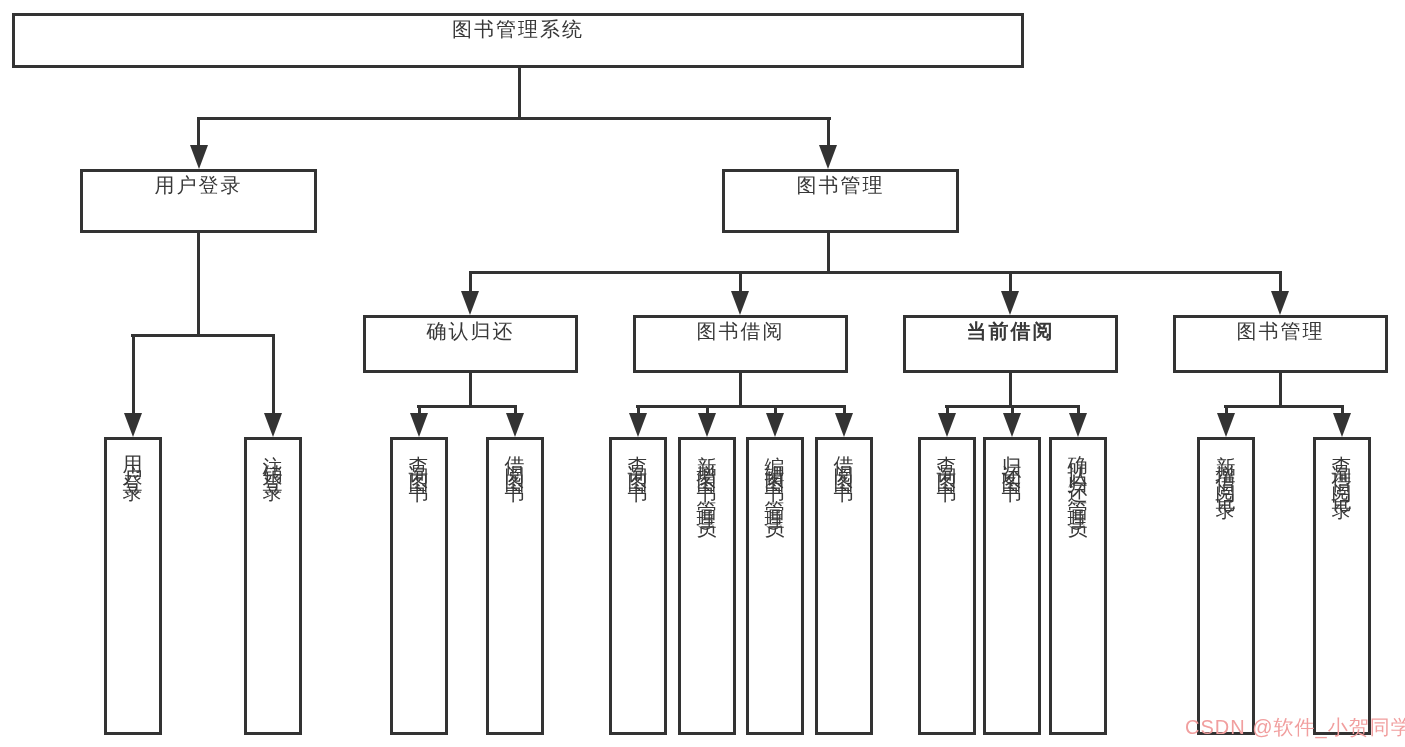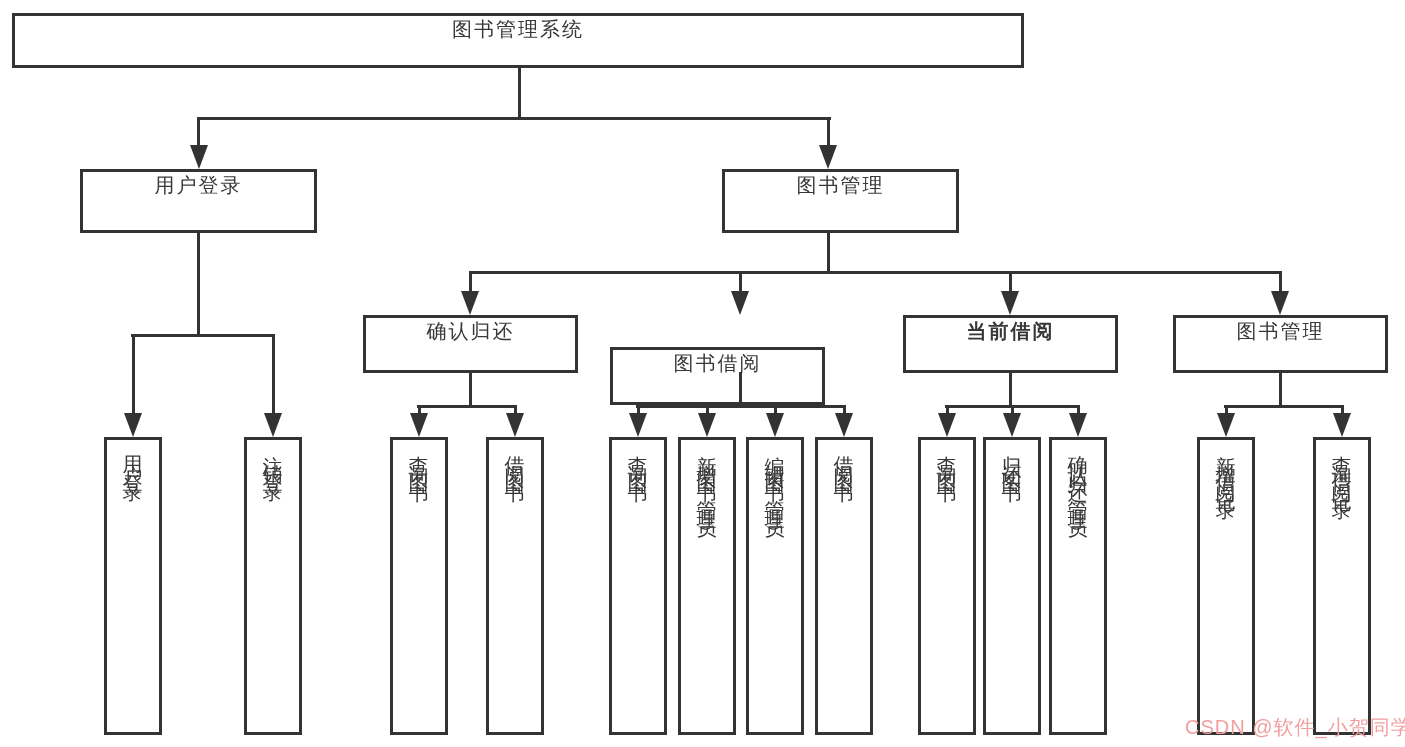--- a/index.html
+++ b/index.html
@@ -75,21 +75,21 @@
   <div class="line" style="left:739px;top:273px;width:3px;height:20px;"></div>
   <div class="arrow" style="left:731px;top:291px;"></div>
   <div class="line" style="left:1009px;top:273px;width:3px;height:20px;"></div>
   <div class="arrow" style="left:1001px;top:291px;"></div>
   <div class="line" style="left:1279px;top:273px;width:3px;height:20px;"></div>
   <div class="arrow" style="left:1271px;top:291px;"></div>
 
   <div class="box l3" style="left:363px;">
     <span class="hlabel">确认归还</span>
   </div>
-  <div class="box l3" style="left:610px;margin-top:32px;">
+  <div class="box l3" style="left:633px;">
     <span class="hlabel">图书借阅</span>
   </div>
   <div class="box l3" style="left:903px;font-weight:bold;">
     <span class="hlabel">当前借阅</span>
   </div>
   <div class="box l3" style="left:1173px;">
     <span class="hlabel">图书管理</span>
   </div>
 
   <div class="line" style="left:469px;top:372px;width:3px;height:36px;"></div>

